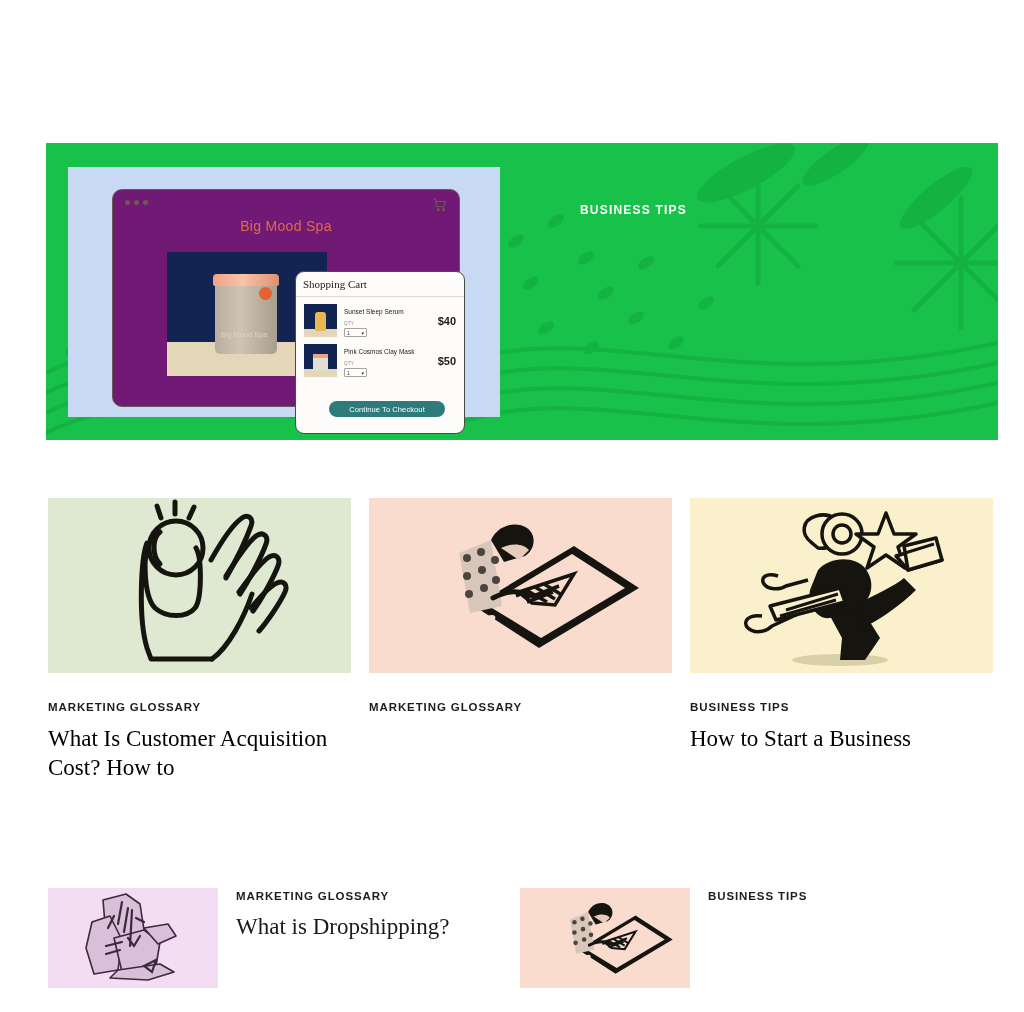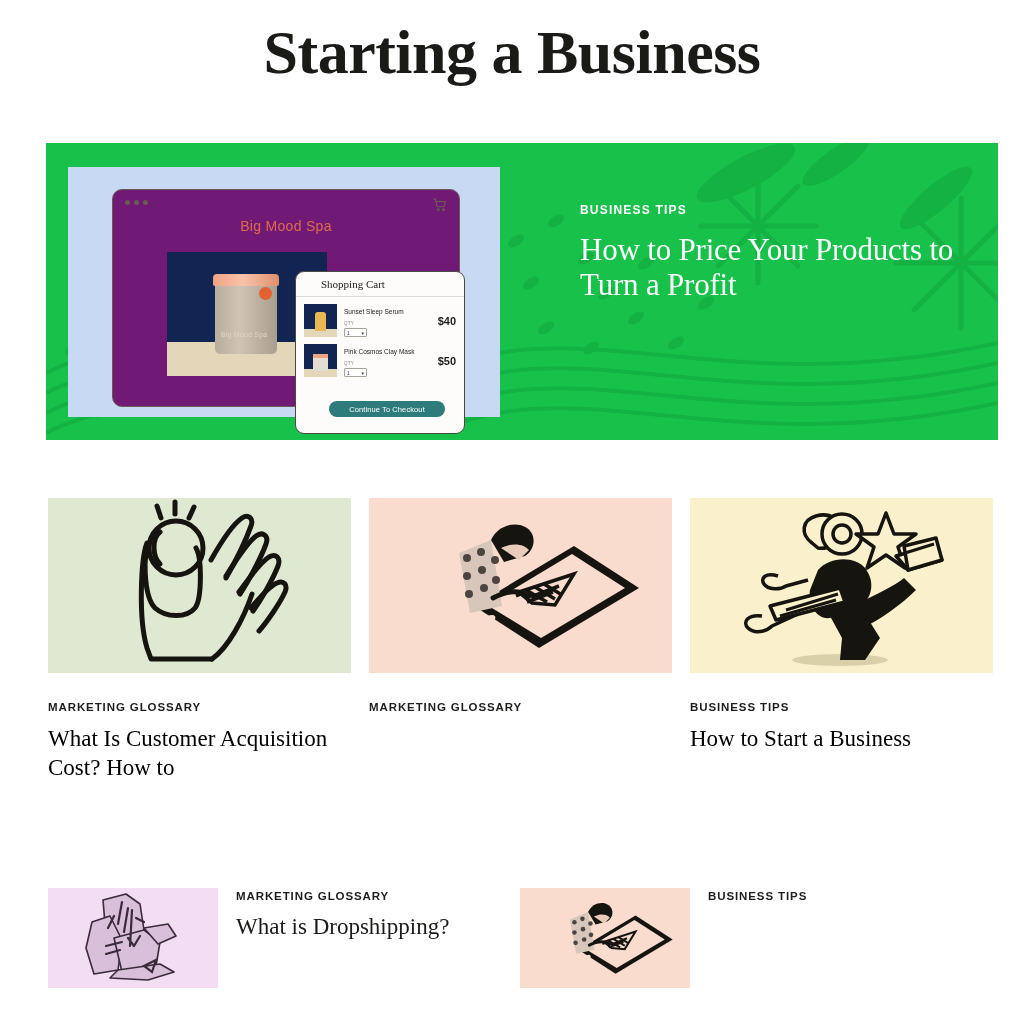--- a/index.html
+++ b/index.html
@@ -76,21 +76,21 @@
 
   
   .cart-card {
     position: absolute; left: 227px; top: 104px;
     width: 170px; height: 163px;
     background: #fdfcfa;
     border:1.5px solid #4a4a44; border-radius:9px; overflow:hidden;
   }
   .cart-head {
     height:25px; border-bottom:1px solid #ded9d2;
-    display:flex; align-items:center; padding-left:25px;
+    display:flex; align-items:center; padding-left:7px;
     font-family:"Liberation Serif", serif; font-size:11px; color:#23211e;
   }
   .cart-row { display:flex; padding:7px 8px 0 8px; align-items:flex-end; }
   .thumb { width:33px; height:33px; background:#122451; flex:0 0 33px; position:relative; overflow:hidden; }
   .thumb .tb { position:absolute;left:0;bottom:0;width:100%;height:8px;background:#e4d6b8; }
   .thumb .bt { position:absolute;left:11px;bottom:6px;width:11px;height:19px;background:#e8b852;border-radius:3px 3px 1px 1px; }
   .thumb .bt2 { position:absolute;left:9px;bottom:6px;width:15px;height:14px;background:#e3ddd2;border-radius:1px; }
   .thumb .bt2top { position:absolute;left:9px;bottom:19px;width:15px;height:4px;background:#f0a383; }
   .cart-info { flex:1; padding-left:7px; }
   .cart-pname { font-size:6.5px; color:#1f1d1b; line-height:9px; }
@@ -137,21 +137,20 @@
   .brow-thumb { width:170px; height:100px; flex:0 0 170px; position:relative; overflow:hidden; }
   .brow-text { padding-left:18px; padding-top:2px; }
   .brow-eyebrow { font-size:11.5px; font-weight:700; letter-spacing:.9px; color:#1f1d1b; text-transform:uppercase; }
   .brow-title { margin-top:10px; font-family:"Liberation Serif", serif; font-size:23px; line-height:1.3; color:#1a1a17; }
 </style>
 </head>
 <body>
 
 <div class="page">
 
-  <h1 class="page-title">Starting a Business</h1>
 
   <div class="hero">
 
     <svg class="hero-deco" viewBox="0 0 952 297" preserveAspectRatio="none">
       <g fill="#13b243">
         <ellipse cx="700" cy="30" rx="55" ry="16" transform="rotate(-28 700 30)"></ellipse>
         <ellipse cx="790" cy="18" rx="40" ry="12" transform="rotate(-35 790 18)"></ellipse>
         <ellipse cx="890" cy="55" rx="46" ry="13" transform="rotate(-40 890 55)"></ellipse>
         <ellipse cx="80" cy="250" rx="40" ry="11" transform="rotate(-35 80 250)"></ellipse>
         <ellipse cx="40" cy="195" rx="26" ry="8" transform="rotate(-40 40 195)"></ellipse>
@@ -245,21 +244,20 @@
           </div>
           <div class="cart-price">$50</div>
         </div>
 
         <div class="checkout-btn">Continue To Checkout</div>
       </div>
     </div>
 
     <div class="hero-text">
       <div class="hero-eyebrow">BUSINESS TIPS</div>
-      <div class="hero-title">How to Price Your Products to Turn a Profit</div>
     </div>
   </div>
 
   <div class="cards">
 
     <div class="card">
       <div class="card-thumb" style="background:#dfe8d0">
         <svg viewBox="0 0 303 175" width="303" height="175">
           <g fill="none" stroke="#15140f" stroke-width="5" stroke-linecap="round" stroke-linejoin="round">
             <path d="M113 20 L109 8 M127 16 L127 4 M141 20 L146 9"></path>

